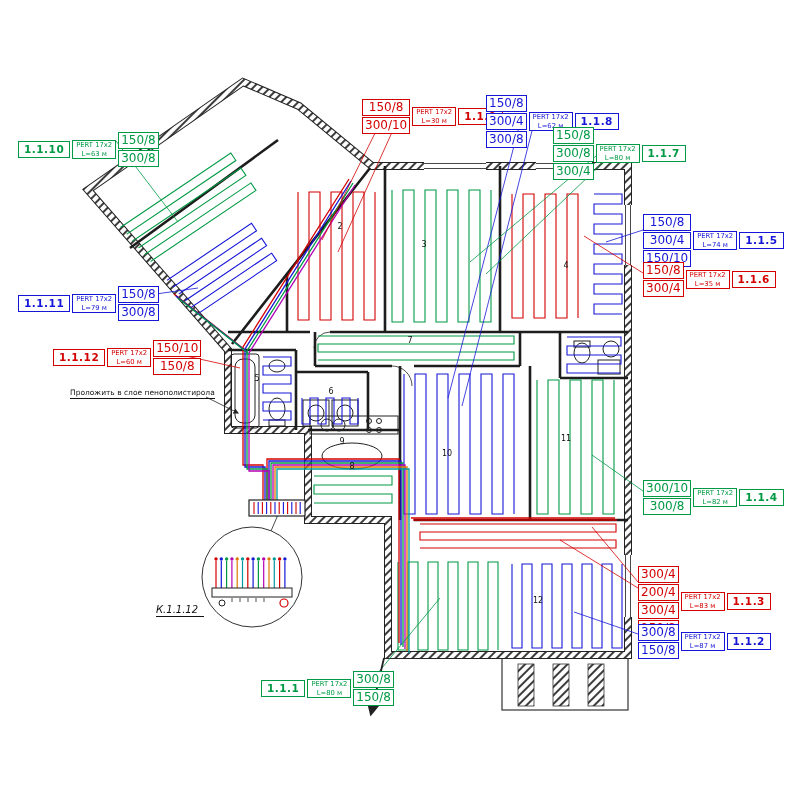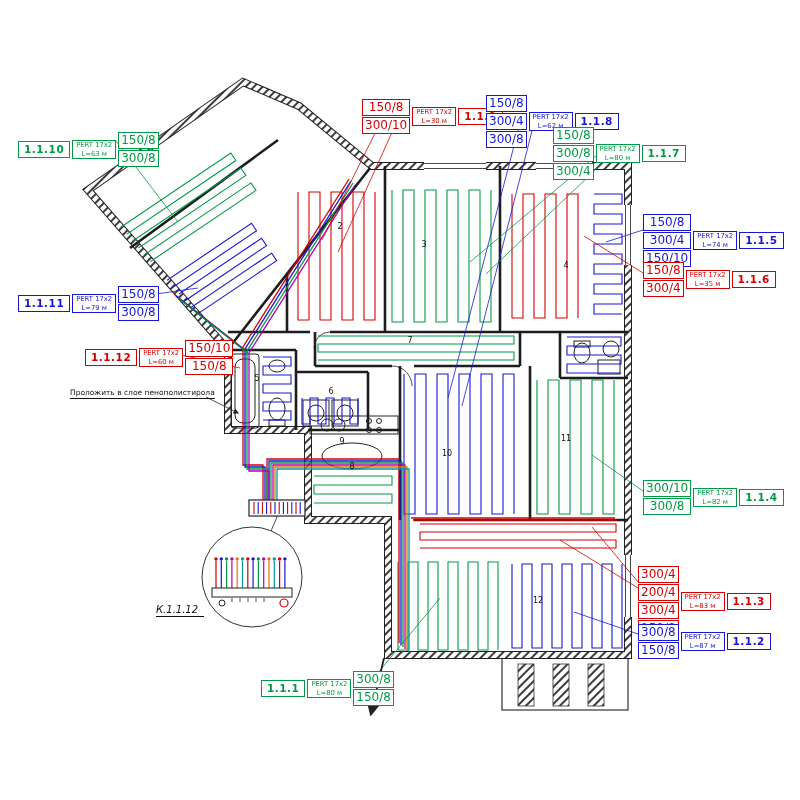--- a/index.html
+++ b/index.html
@@ -313,21 +313,21 @@
         <div class="pipebox" style="border-color: rgb(22, 22, 216); color: rgb(22, 22, 216);">
           <div>PERT 17x2</div>
           <div>L=79 м</div>
         </div>
         <div class="codes">
           <div class="codebox" style="border-color: rgb(22, 22, 216); color: rgb(22, 22, 216);">150/8</div>
           <div class="codebox" style="border-color: rgb(22, 22, 216); color: rgb(22, 22, 216);">300/8</div>
         </div>
       </div>
       <div class="circ" style="left: 53px; top: 340px;">
-        <div class="idbox" style="border-color: rgb(212, 0, 0); color: rgb(212, 0, 0); margin-left: 32px;">1.1.12</div>
+        <div class="idbox" style="border-color: rgb(212, 0, 0); color: rgb(212, 0, 0);">1.1.12</div>
         <div class="pipebox" style="border-color: rgb(212, 0, 0); color: rgb(212, 0, 0);">
           <div>PERT 17x2</div>
           <div>L=60 м</div>
         </div>
         <div class="codes">
           <div class="codebox" style="border-color: rgb(212, 0, 0); color: rgb(212, 0, 0);">150/10</div>
           <div class="codebox" style="border-color: rgb(212, 0, 0); color: rgb(212, 0, 0);">150/8</div>
         </div>
       </div>
       <div class="circ" style="left: 643px; top: 480px;">

